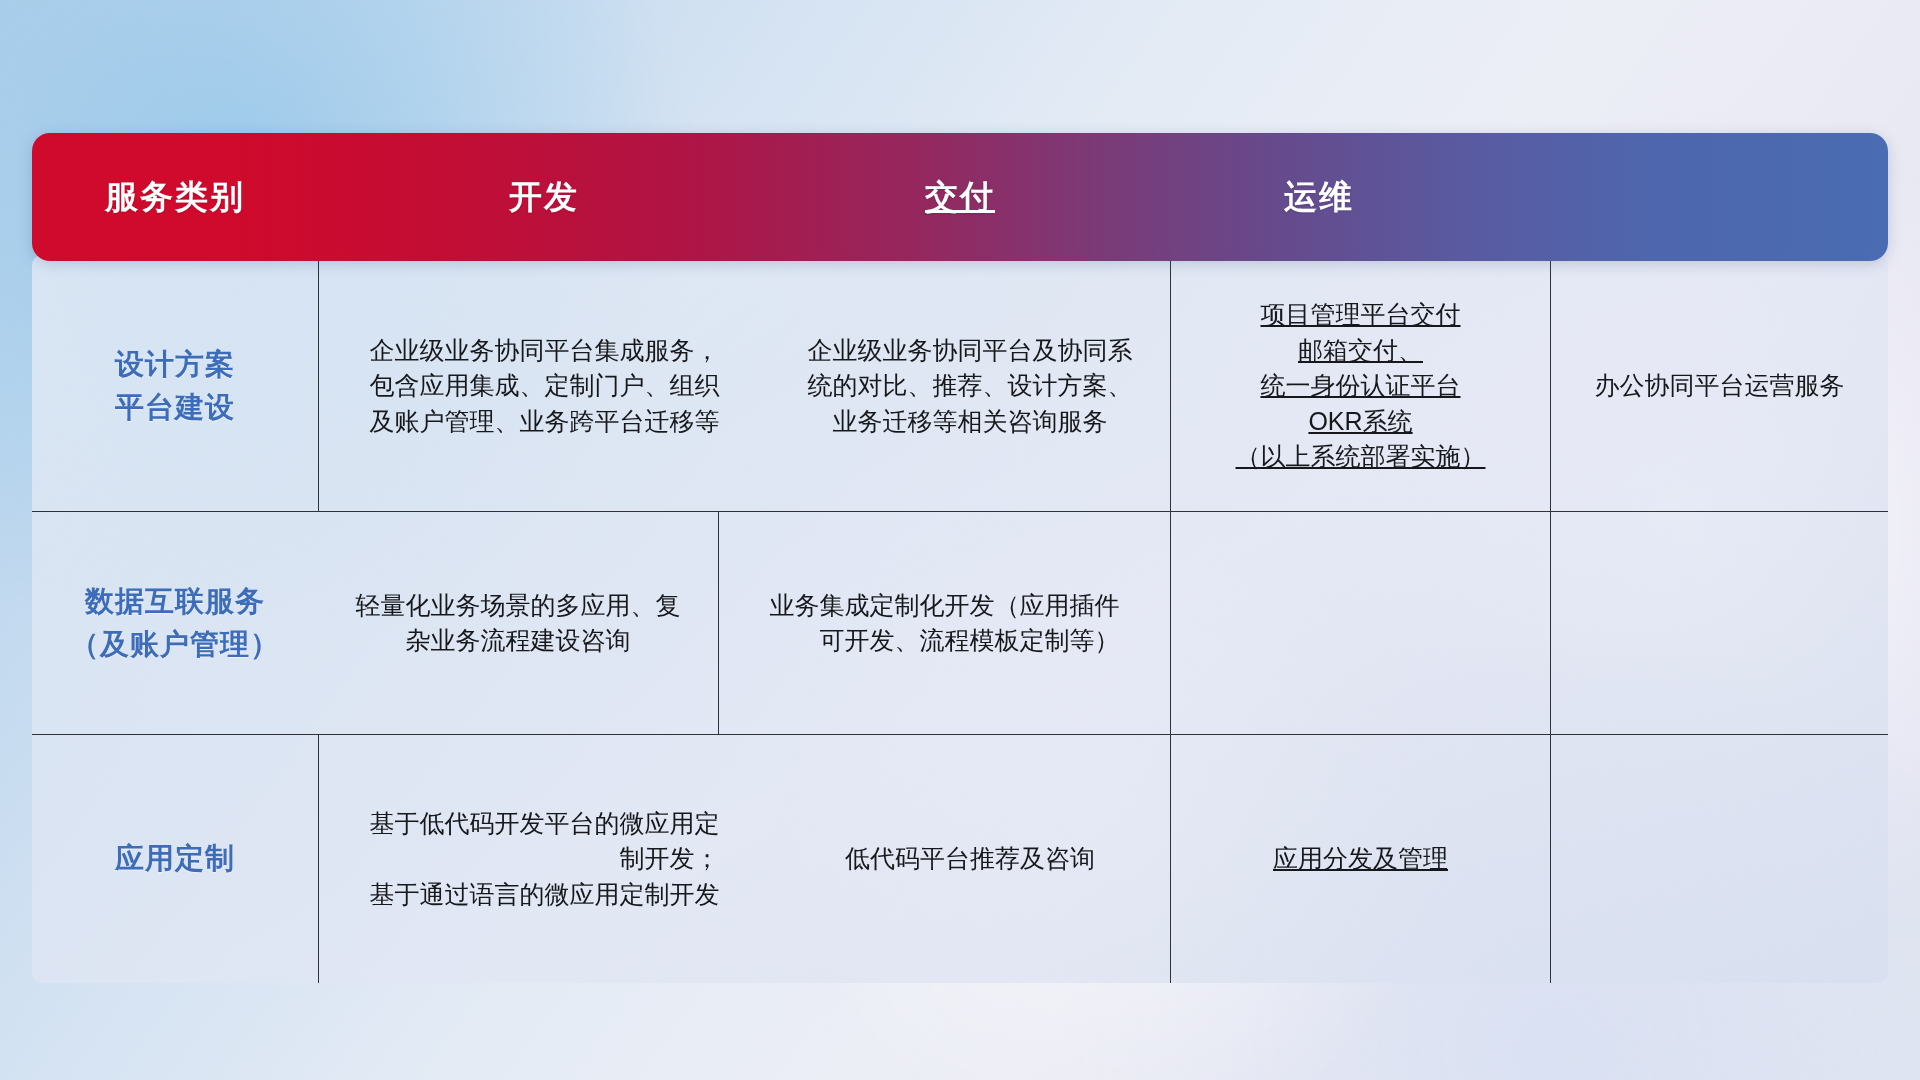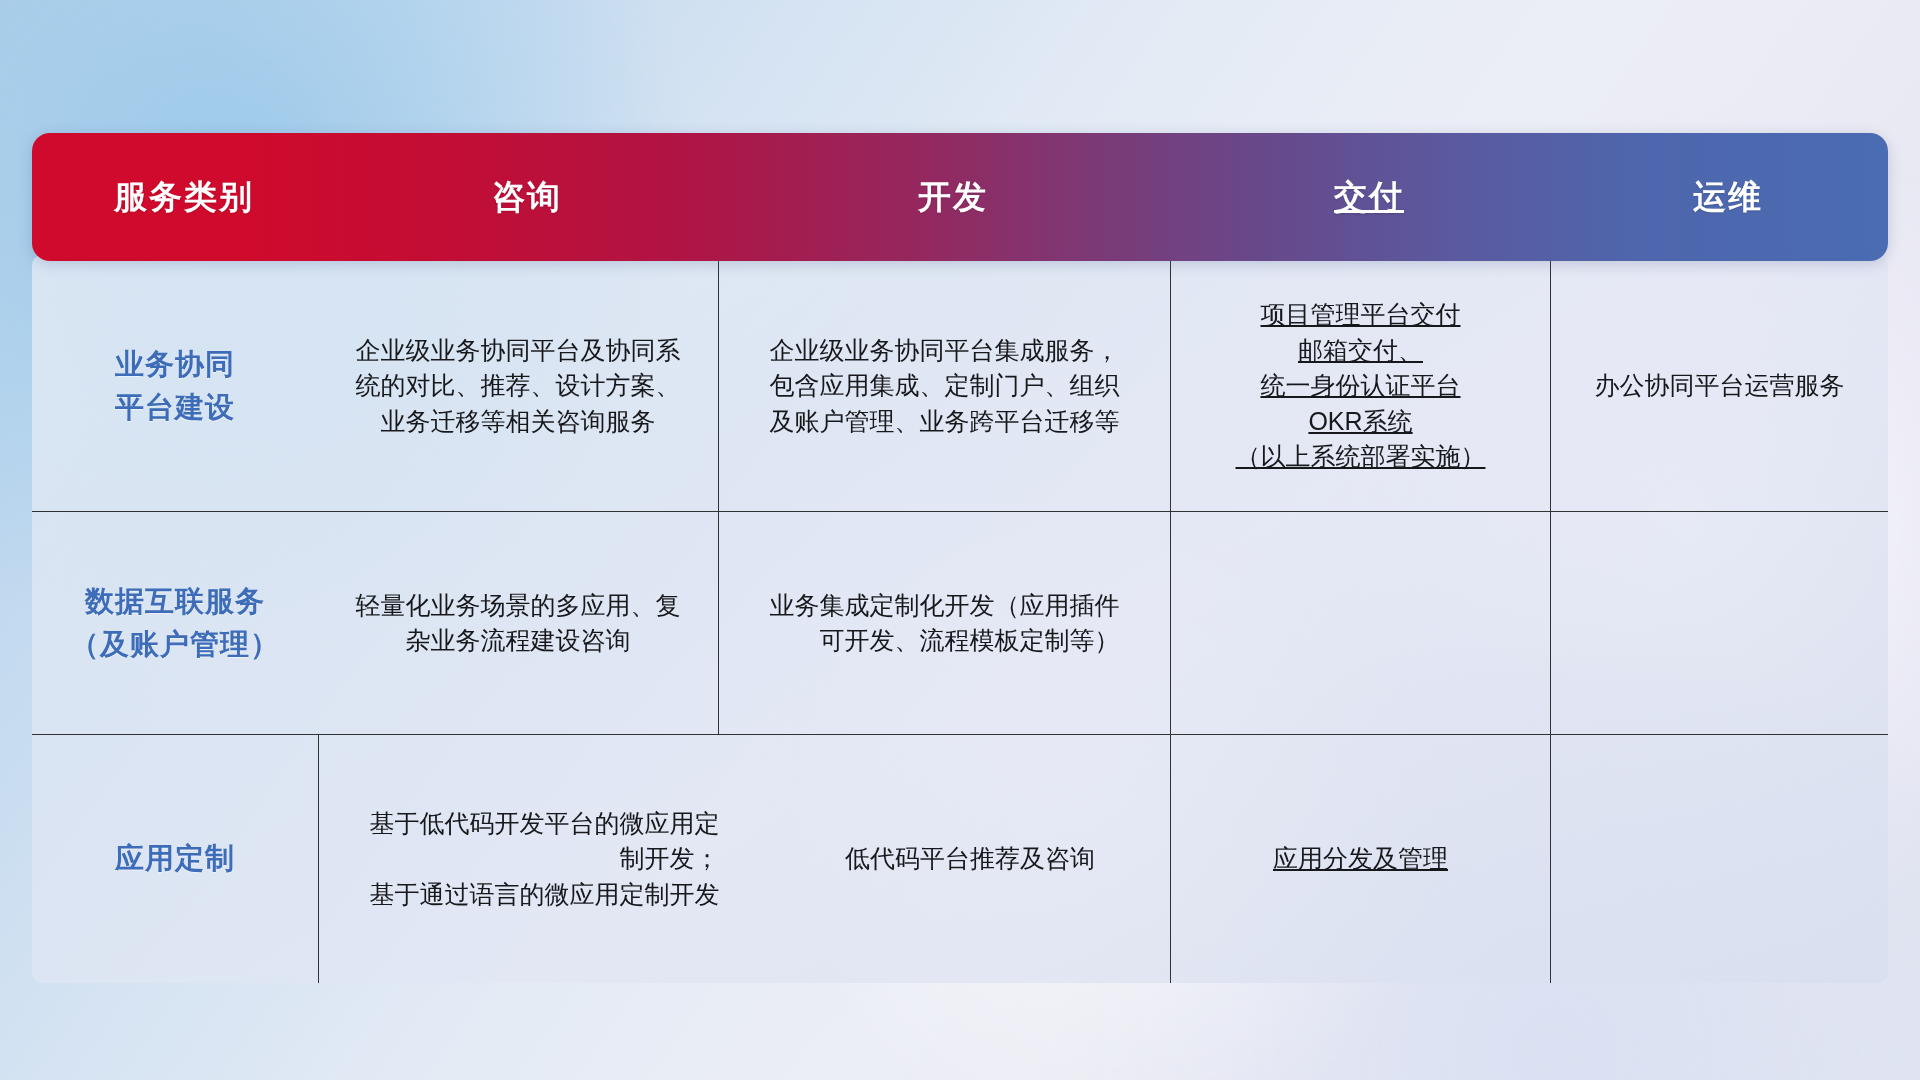--- a/index.html
+++ b/index.html
@@ -96,21 +96,20 @@
         #cf0a2c 11%,
         #c30d34 22%,
         #b01444 35%,
         #94285f 48%,
         #7a3b78 58%,
         #664a8c 67%,
         #5a5aa0 77%,
         #4e66ad 87%,
         #4a6cb2 100%);
     box-shadow: 0 3px 14px rgba(60,80,130,0.22);
-    padding-left: 9px;
   }
   .hcell {
     display: flex;
     align-items: center;
     justify-content: center;
     color: #ffffff;
     font-weight: bold;
     font-size: 33px;
     letter-spacing: 2px;
     text-shadow: 0 1px 2px rgba(0,0,0,0.13);
@@ -166,47 +165,44 @@
 <div id="bg-glow-right"></div>
 <div id="bg-glow-bottom"></div>
 <div id="bg-glow-mid"></div>
 
 <div id="table-wrap">
 
   <div id="header-row">
     <div class="hcell c0">
       <span>服务类别</span>
     </div>
-    <div class="hcell c1">
-      <span>咨询</span>
-    </div>
     <div class="hcell c2">
       <span>开发</span>
     </div>
     <div class="hcell c3">
       <span>交付</span>
     </div>
     <div class="hcell c4">
       <span>运维</span>
     </div>
   </div>
 
   <div id="table-body-panel">
 
     <div class="brow r0">
       <div class="bcell c0">
-        <span class="cat-label">业务协同
+        <span class="cat-label">设计方案
 平台建设</span>
       </div>
+      <div class="bcell c2 divided">企业级业务协同平台集成服务，
+包含应用集成、定制门户、组织
+及账户管理、业务跨平台迁移等</div>
       <div class="bcell c1">企业级业务协同平台及协同系
 统的对比、推荐、设计方案、
 业务迁移等相关咨询服务</div>
-      <div class="bcell c2 divided">企业级业务协同平台集成服务，
-包含应用集成、定制门户、组织
-及账户管理、业务跨平台迁移等</div>
       <div class="bcell c3 divided">项目管理平台交付
 邮箱交付、
 统一身份认证平台
 OKR系统
 （以上系统部署实施）</div>
       <div class="bcell c4 divided">办公协同平台运营服务</div>
     </div>
 
     <div class="brow r1">
       <div class="bcell c0">

